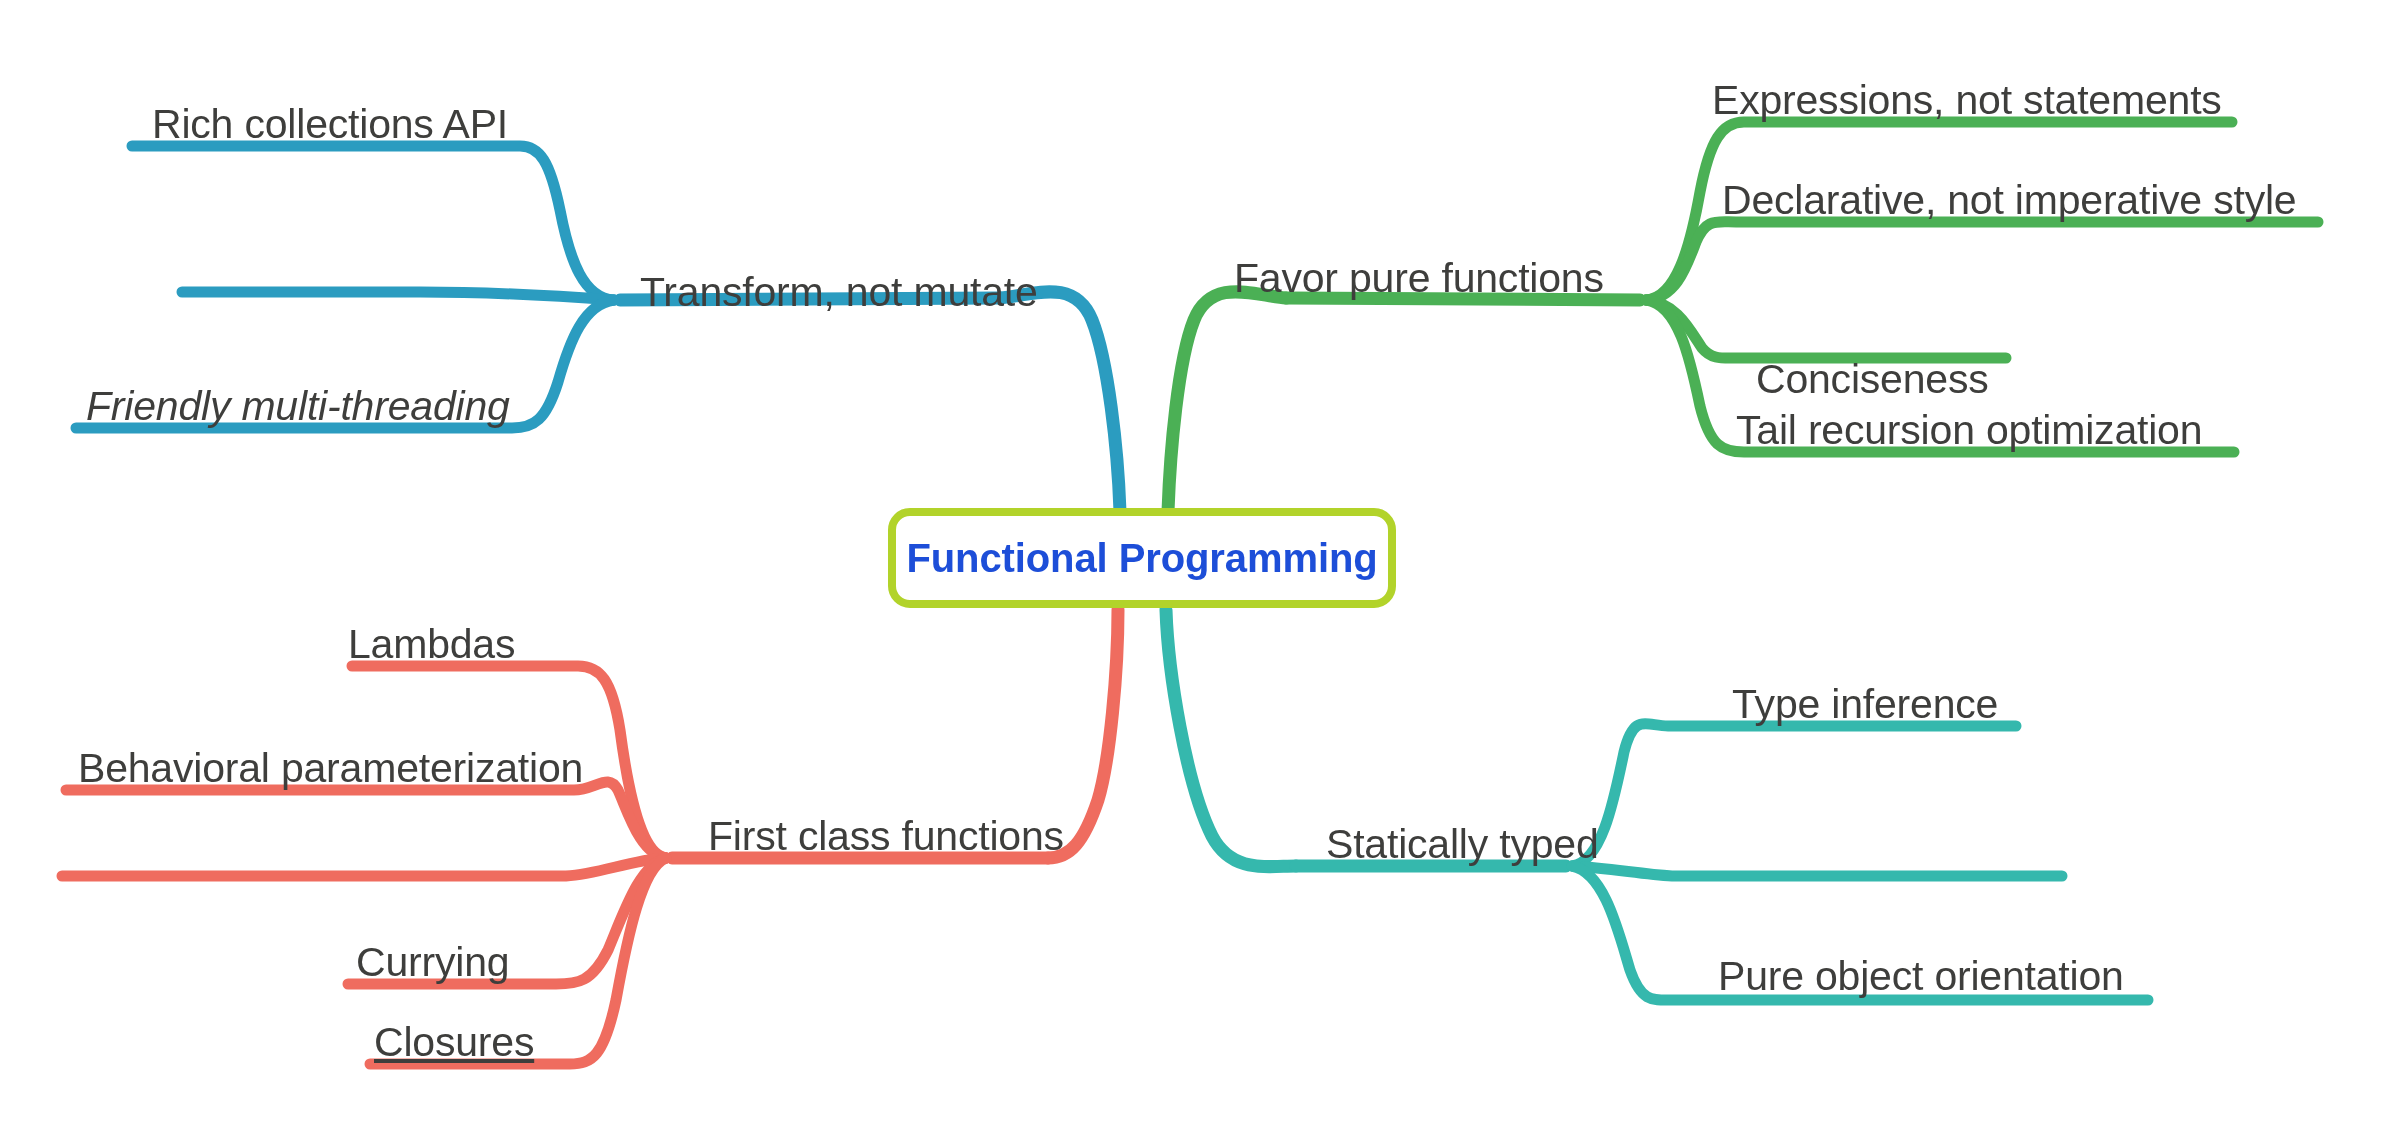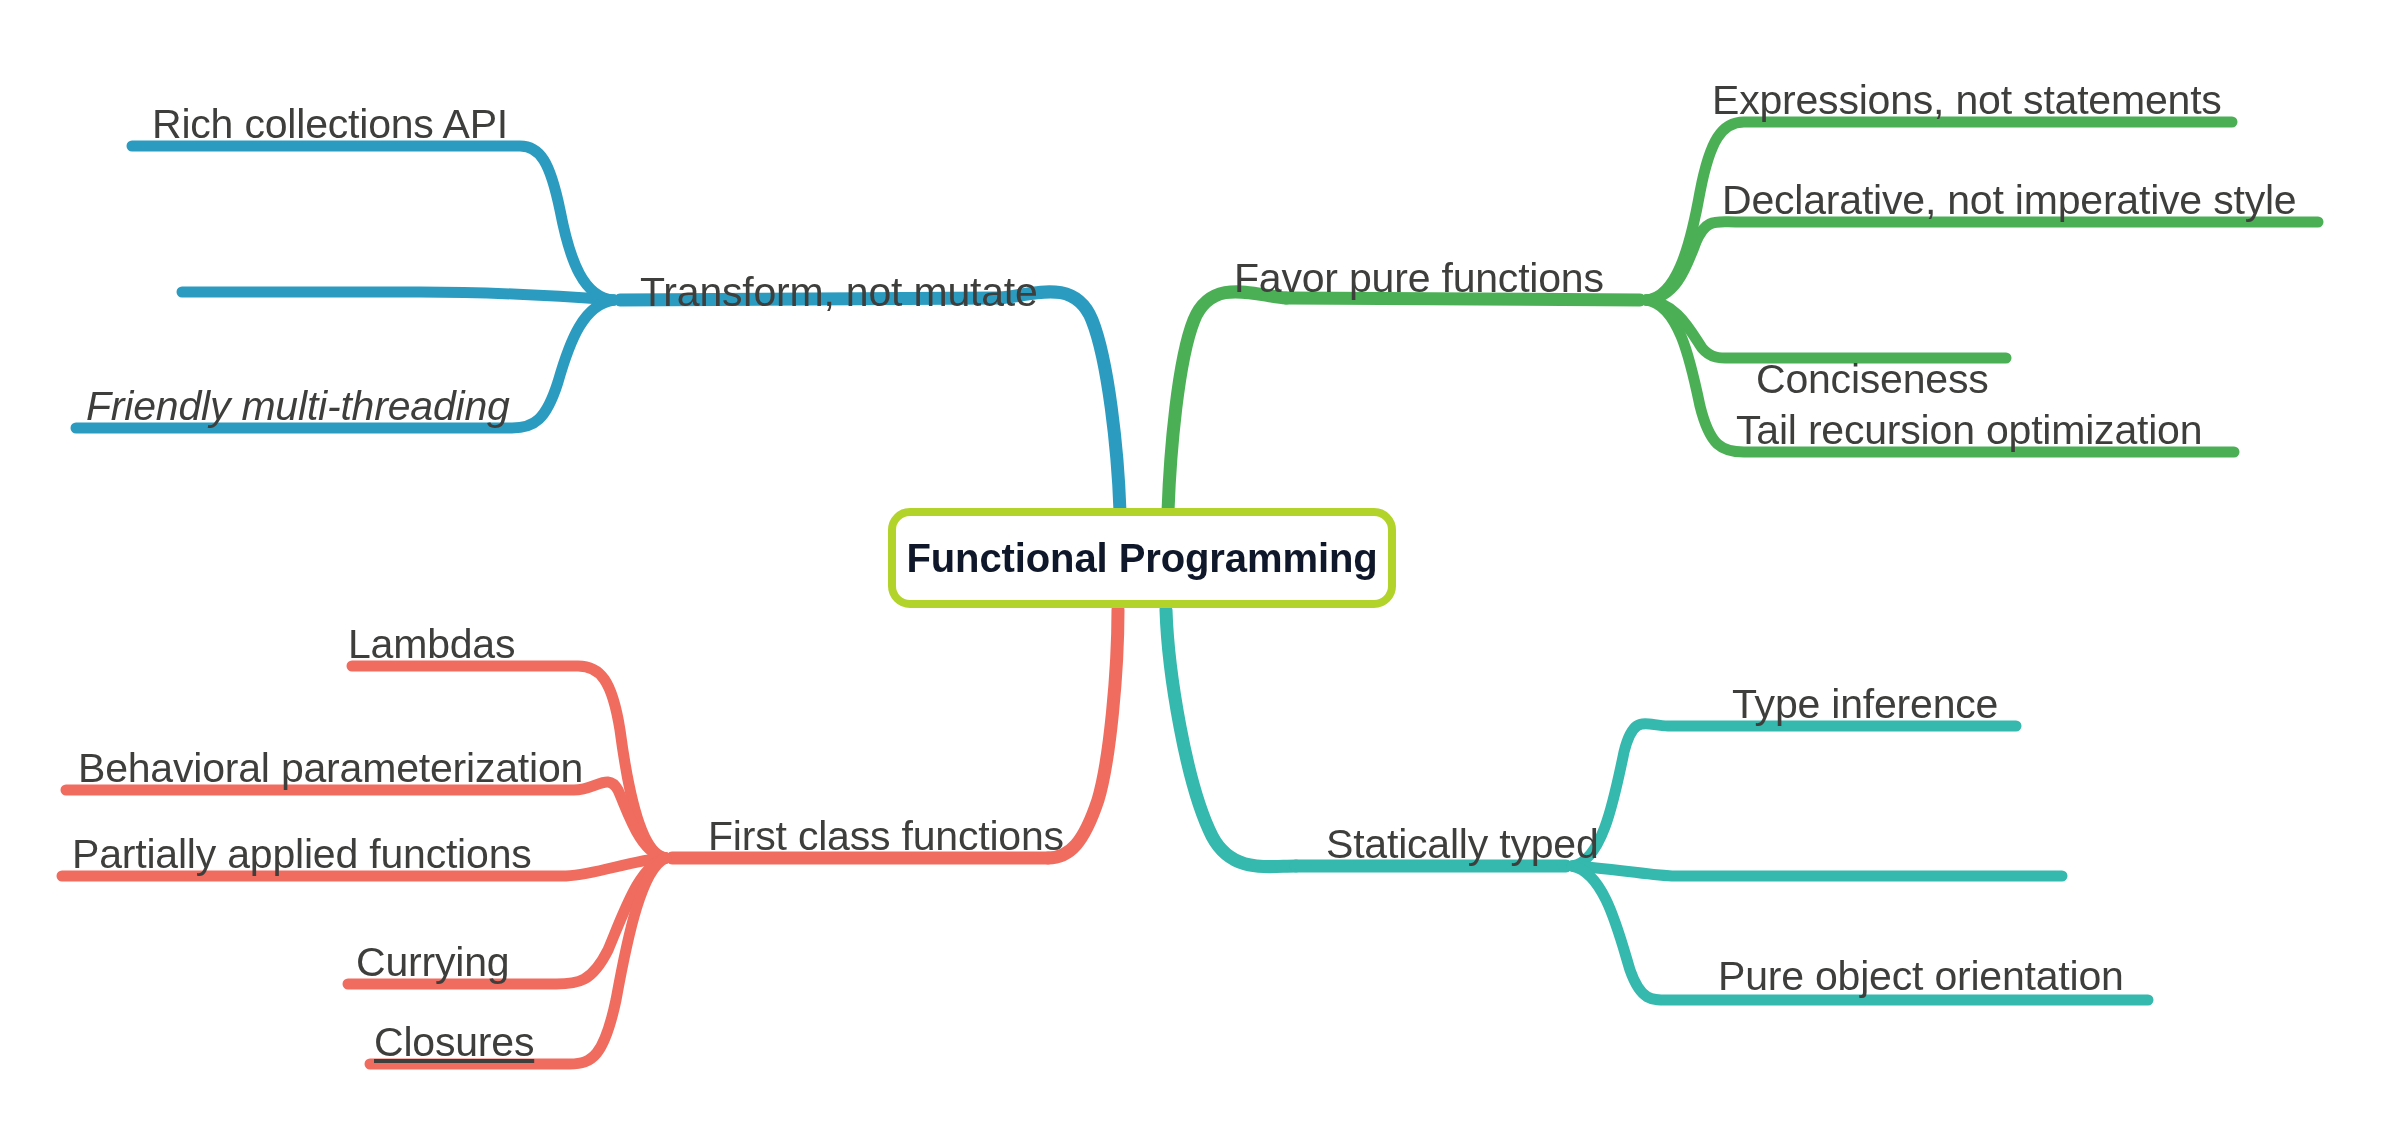--- a/index.html
+++ b/index.html
@@ -48,21 +48,21 @@
     background: #ffffff;
     display: flex;
     align-items: center;
     justify-content: center;
     z-index: 5;
   }
   #central-node .central-text {
     font-family: "Liberation Sans", sans-serif;
     font-weight: bold;
     font-size: 40px;
-    color: #0f172a;
+    color: #1d4ed8;
     letter-spacing: -0.1px;
     white-space: nowrap;
   }
 </style>
 </head>
 <body>
 
 <div id="mindmap-root">
 
   <svg id="branch-layer" viewBox="0 0 2384 1148" width="2384" height="1148" xmlns="http://www.w3.org/2000/svg">
@@ -146,21 +146,20 @@
   <div class="label lvl2" style="left:1756px; top:316px;margin-top:43px;">Conciseness</div>
 
   <div class="label lvl2" style="left:1736px; top:410px;">Tail recursion optimization</div>
 
   <div class="label lvl1" style="left:708px; top:816px;">First class functions</div>
 
   <div class="label lvl2" style="left:348px; top:624px;">Lambdas</div>
 
   <div class="label lvl2" style="left:78px; top:748px;">Behavioral parameterization</div>
 
-  <div class="label lvl2" style="left:72px; top:834px;">Partially applied functions</div>
 
   <div class="label lvl2" style="left:356px; top:942px;">Currying</div>
 
   <div class="label lvl2" style="left:374px; top:1022px;text-decoration:underline;">Closures</div>
 
   <div class="label lvl1" style="left:1326px; top:824px;">Statically typed</div>
 
   <div class="label lvl2" style="left:1732px; top:684px;">Type inference</div>
 
 

